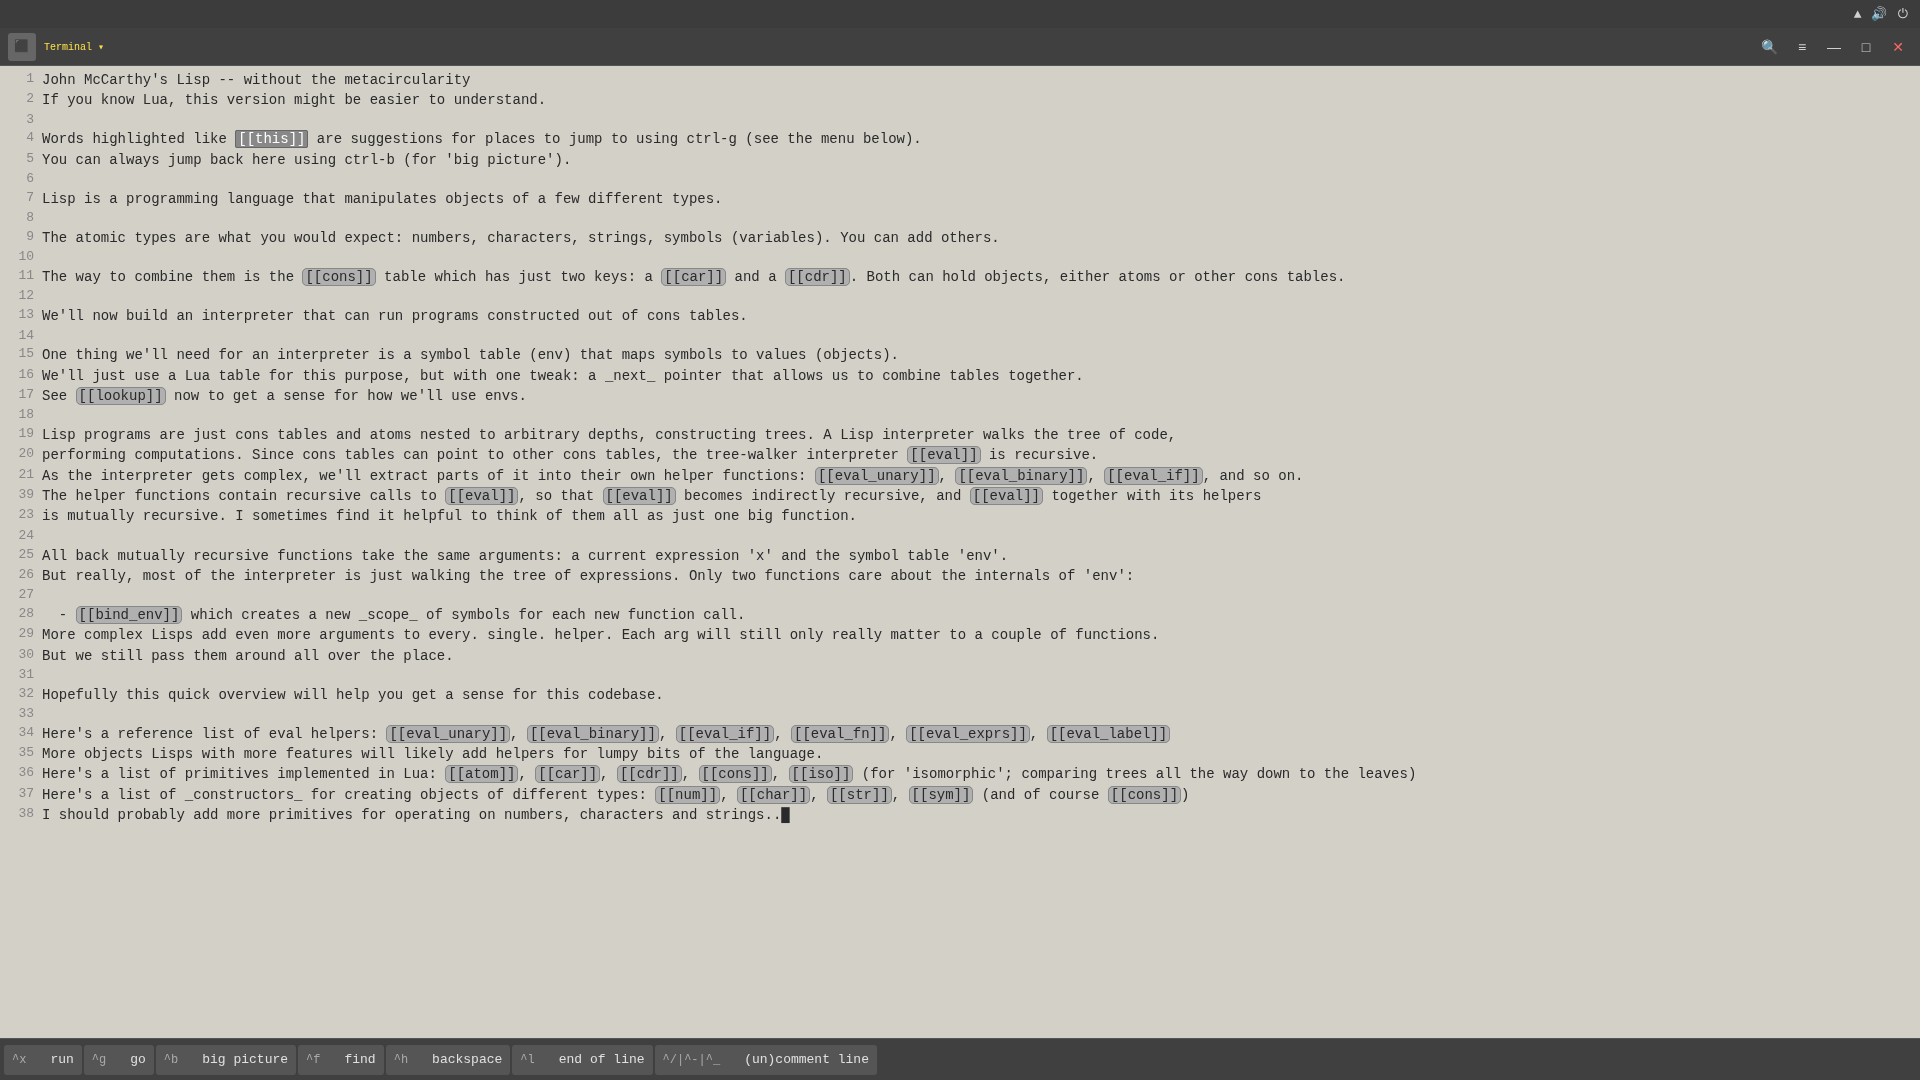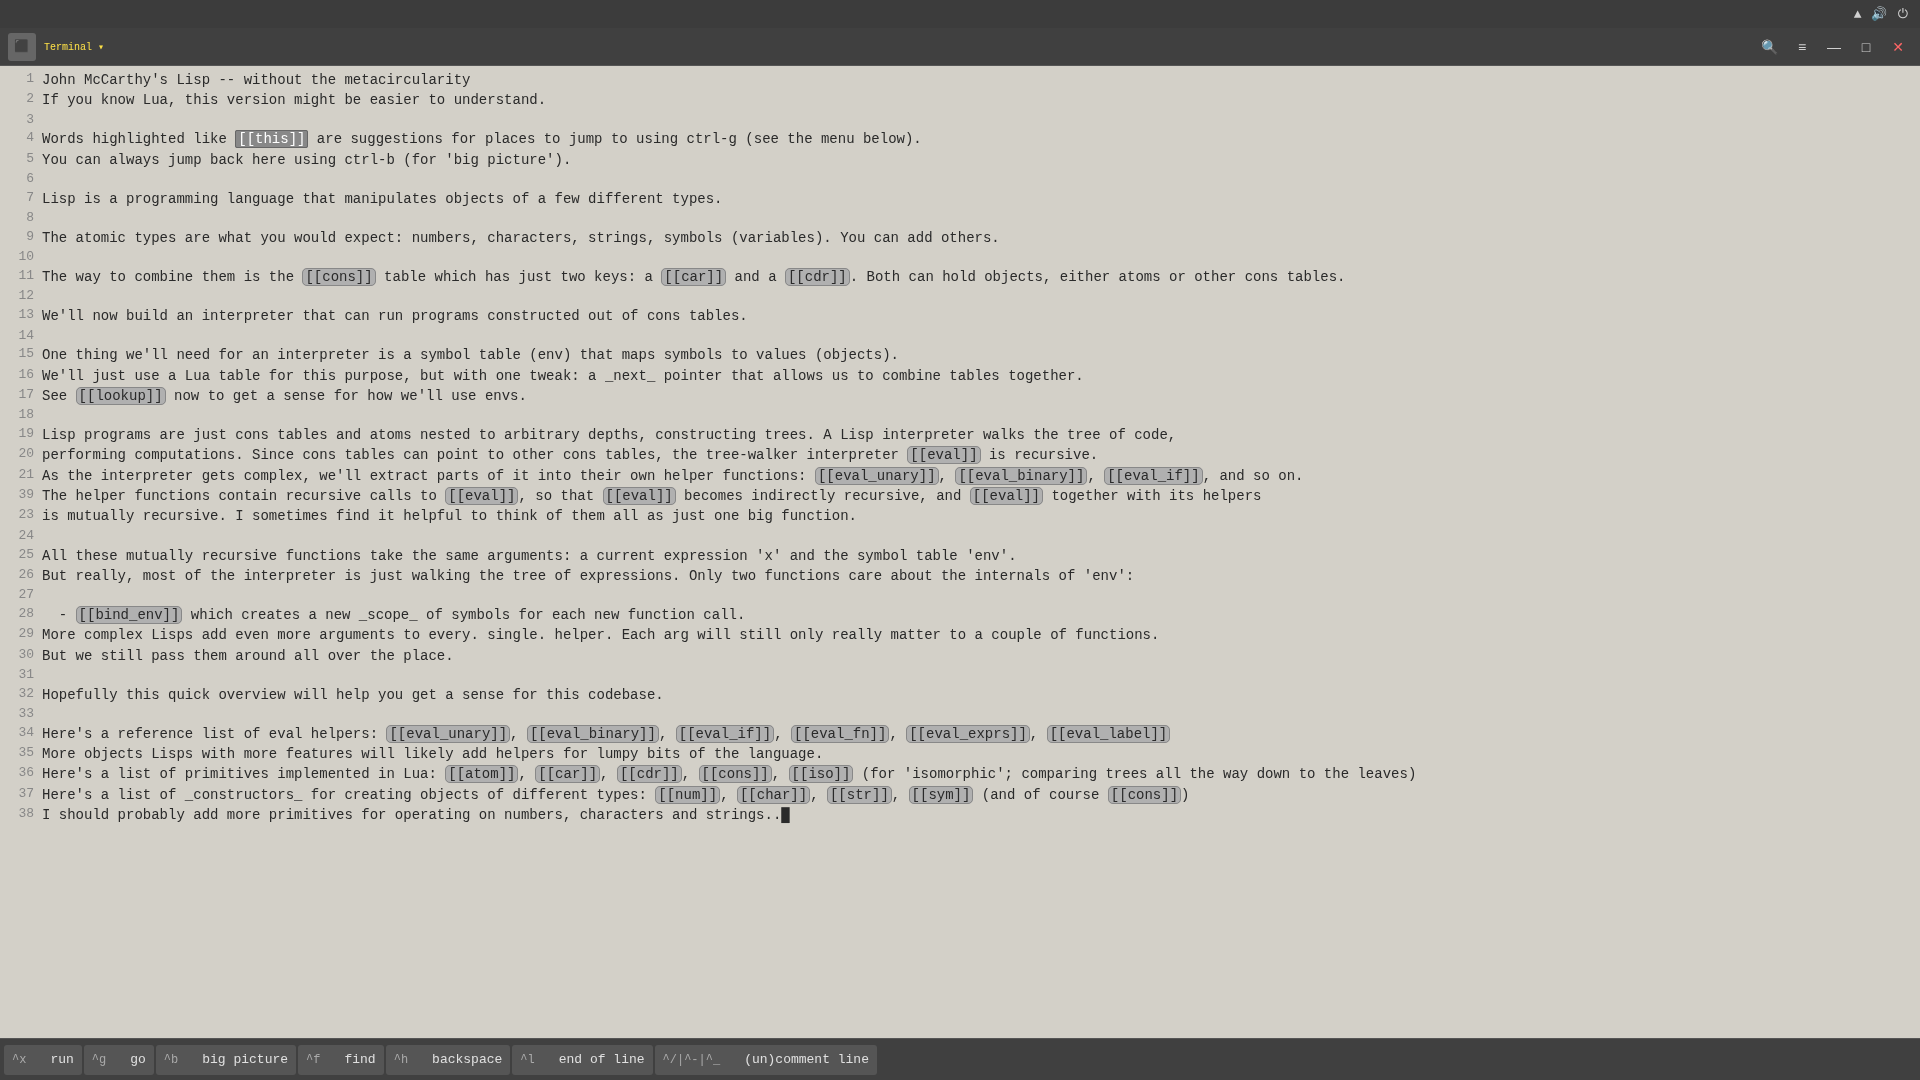--- a/index.html
+++ b/index.html
@@ -186,21 +186,21 @@
     <div class="line"><span class="line-num">15</span><span class="line-content">One thing we'll need for an interpreter is a symbol table (env) that maps symbols to values (objects).</span></div>
     <div class="line"><span class="line-num">16</span><span class="line-content">We'll just use a Lua table for this purpose, but with one tweak: a _next_ pointer that allows us to combine tables together.</span></div>
     <div class="line"><span class="line-num">17</span><span class="line-content">See <span class="wiki-link">[[lookup]]</span> now to get a sense for how we'll use envs.</span></div>
     <div class="line"><span class="line-num">18</span><span class="line-content"></span></div>
     <div class="line"><span class="line-num">19</span><span class="line-content">Lisp programs are just cons tables and atoms nested to arbitrary depths, constructing trees. A Lisp interpreter walks the tree of code,</span></div>
     <div class="line"><span class="line-num">20</span><span class="line-content">performing computations. Since cons tables can point to other cons tables, the tree-walker interpreter <span class="wiki-link">[[eval]]</span> is recursive.</span></div>
     <div class="line"><span class="line-num">21</span><span class="line-content">As the interpreter gets complex, we'll extract parts of it into their own helper functions: <span class="wiki-link">[[eval_unary]]</span>, <span class="wiki-link">[[eval_binary]]</span>, <span class="wiki-link">[[eval_if]]</span>, and so on.</span></div>
     <div class="line"><span class="line-num">39</span><span class="line-content">The helper functions contain recursive calls to <span class="wiki-link">[[eval]]</span>, so that <span class="wiki-link">[[eval]]</span> becomes indirectly recursive, and <span class="wiki-link">[[eval]]</span> together with its helpers</span></div>
     <div class="line"><span class="line-num">23</span><span class="line-content">is mutually recursive. I sometimes find it helpful to think of them all as just one big function.</span></div>
     <div class="line"><span class="line-num">24</span><span class="line-content"></span></div>
-    <div class="line"><span class="line-num">25</span><span class="line-content">All these mutually recursive functions take the same arguments: a current expression 'x' and the symbol table 'env'.</span></div>
+    <div class="line"><span class="line-num">25</span><span class="line-content">All back mutually recursive functions take the same arguments: a current expression 'x' and the symbol table 'env'.</span></div>
     <div class="line"><span class="line-num">26</span><span class="line-content">But really, most of the interpreter is just walking the tree of expressions. Only two functions care about the internals of 'env':</span></div>
     <div class="line"><span class="line-num">27</span></div>
     <div class="line"><span class="line-num">28</span><span class="line-content">  - <span class="wiki-link">[[bind_env]]</span> which creates a new _scope_ of symbols for each new function call.</span></div>
     <div class="line"><span class="line-num">29</span><span class="line-content">More complex Lisps add even more arguments to every. single. helper. Each arg will still only really matter to a couple of functions.</span></div>
     <div class="line"><span class="line-num">30</span><span class="line-content">But we still pass them around all over the place.</span></div>
     <div class="line"><span class="line-num">31</span><span class="line-content"></span></div>
     <div class="line"><span class="line-num">32</span><span class="line-content">Hopefully this quick overview will help you get a sense for this codebase.</span></div>
     <div class="line"><span class="line-num">33</span><span class="line-content"></span></div>
     <div class="line"><span class="line-num">34</span><span class="line-content">Here's a reference list of eval helpers: <span class="wiki-link">[[eval_unary]]</span>, <span class="wiki-link">[[eval_binary]]</span>, <span class="wiki-link">[[eval_if]]</span>, <span class="wiki-link">[[eval_fn]]</span>, <span class="wiki-link">[[eval_exprs]]</span>, <span class="wiki-link">[[eval_label]]</span></span></div>
     <div class="line"><span class="line-num">35</span><span class="line-content">More objects Lisps with more features will likely add helpers for lumpy bits of the language.</span></div>

